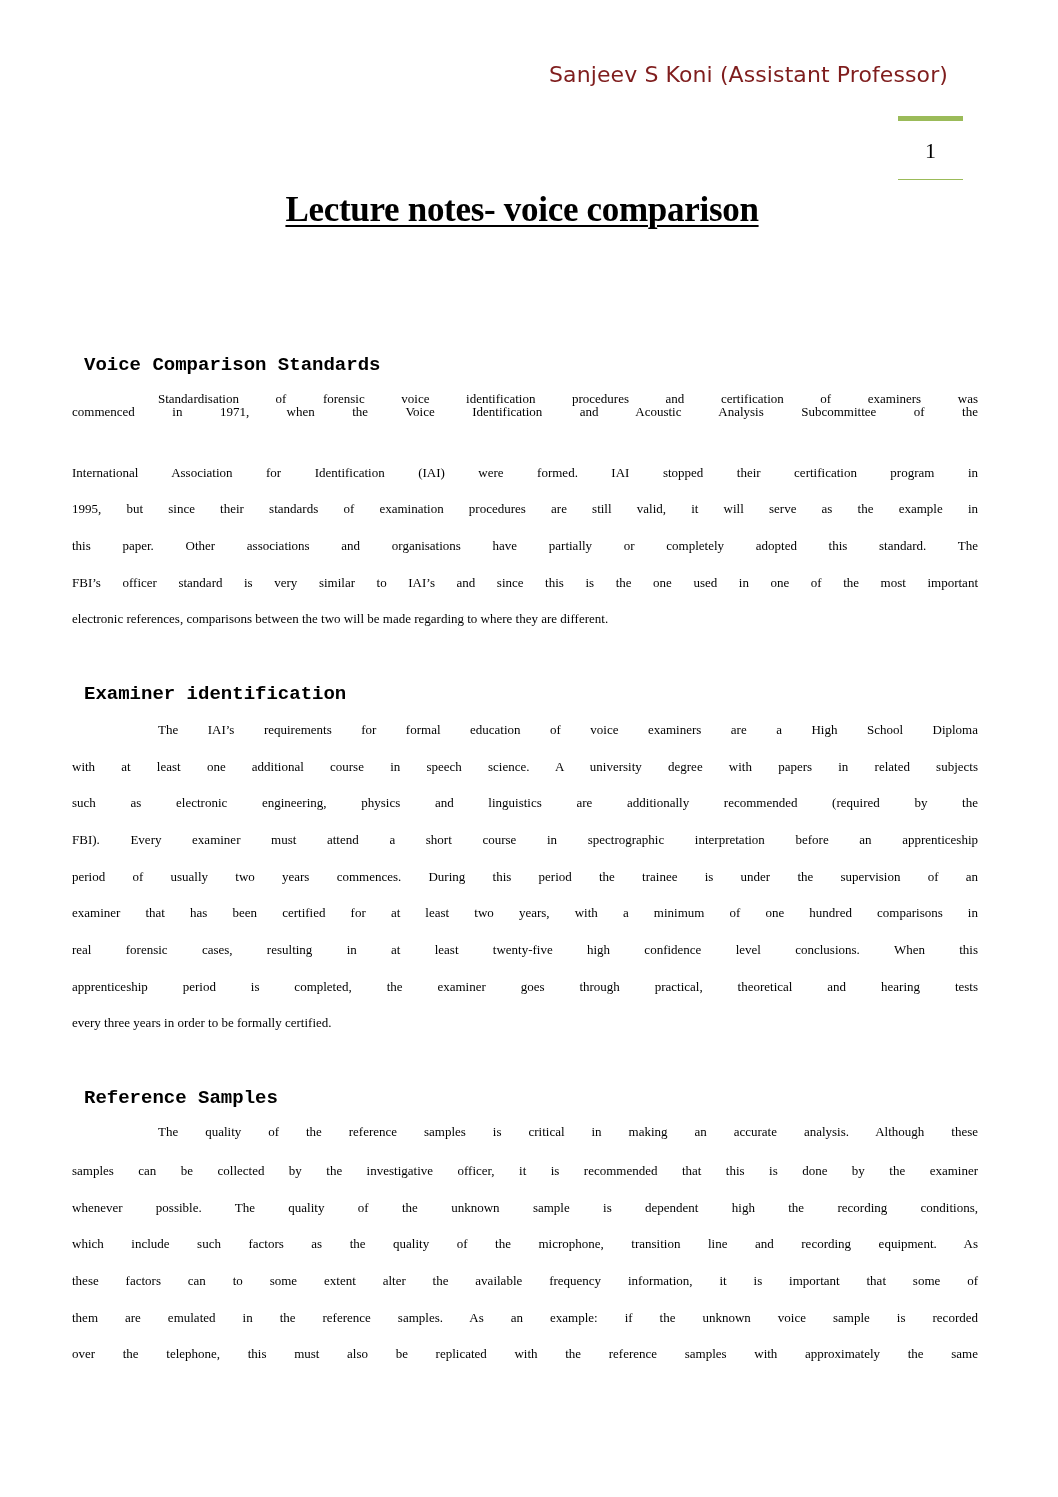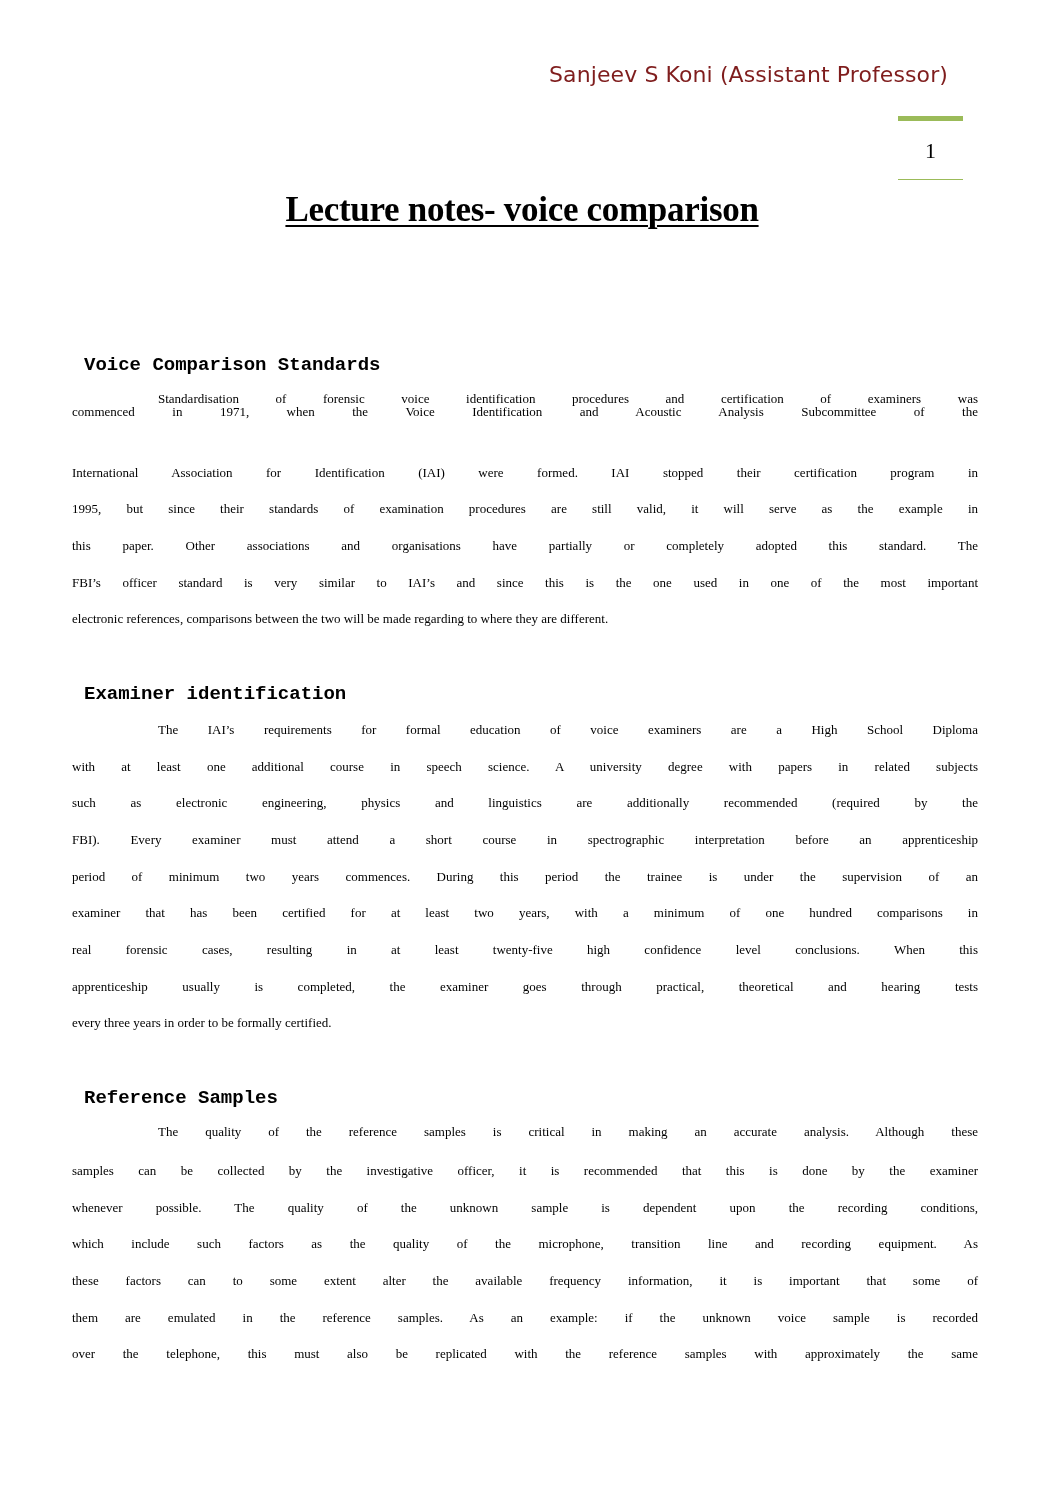--- a/index.html
+++ b/index.html
@@ -113,26 +113,26 @@
 <div class="line" style="top:497px">1995, but since their standards of examination procedures are still valid, it will serve as the example in</div>
 <div class="line" style="top:534px">this paper. Other associations and organisations have partially or completely adopted this standard. The</div>
 <div class="line" style="top:571px">FBI’s officer standard  is very similar to IAI’s and since this is the one used in one of the most important</div>
 <div class="line last" style="top:607px">electronic references, comparisons between the two will be made regarding to where they are different.</div>
 
 <div class="section-heading" style="top:683px">Examiner identification</div>
 <div class="line first" style="top:718px">The IAI’s requirements for formal education of voice examiners are a High School Diploma</div>
 <div class="line" style="top:755px">with at least one additional course in speech science. A university degree with papers in related subjects</div>
 <div class="line" style="top:791px">such as electronic engineering, physics and linguistics are additionally recommended (required by the</div>
 <div class="line" style="top:828px">FBI). Every examiner must attend a short course in spectrographic interpretation before an apprenticeship</div>
-<div class="line" style="top:865px">period of minimum two years commences. During this period the trainee is under the supervision of an</div>
+<div class="line" style="top:865px">period of usually two years commences. During this period the trainee is under the supervision of an</div>
 <div class="line" style="top:901px">examiner that has been certified for at least two years, with a minimum of one hundred comparisons in</div>
 <div class="line" style="top:938px">real forensic cases, resulting in at least twenty-five high confidence level conclusions. When this</div>
-<div class="line" style="top:975px">apprenticeship usually is completed, the examiner goes through practical, theoretical and hearing tests</div>
+<div class="line" style="top:975px">apprenticeship period is completed, the examiner goes through practical, theoretical and hearing tests</div>
 <div class="line last" style="top:1011px">every three years in order to be formally certified.</div>
 
 <div class="section-heading" style="top:1087px">Reference Samples</div>
 <div class="line first" style="top:1120px">The quality of the reference samples is critical in making an accurate analysis. Although these</div>
 <div class="line" style="top:1159px">samples can be collected by the investigative officer, it is recommended that this is done by the examiner</div>
-<div class="line" style="top:1196px">whenever possible. The quality of the unknown sample is dependent upon the recording conditions,</div>
+<div class="line" style="top:1196px">whenever possible. The quality of the unknown sample is dependent high the recording conditions,</div>
 <div class="line" style="top:1232px">which include such factors as the quality of the microphone, transition line and recording equipment. As</div>
 <div class="line" style="top:1269px">these factors can to some extent alter the available frequency information, it is important that some of</div>
 <div class="line" style="top:1306px">them are emulated in the reference samples. As an example: if the unknown voice sample is recorded</div>
 <div class="line" style="top:1342px">over the telephone, this must also be replicated with the reference samples with approximately the same</div>
 
 </body></html>

